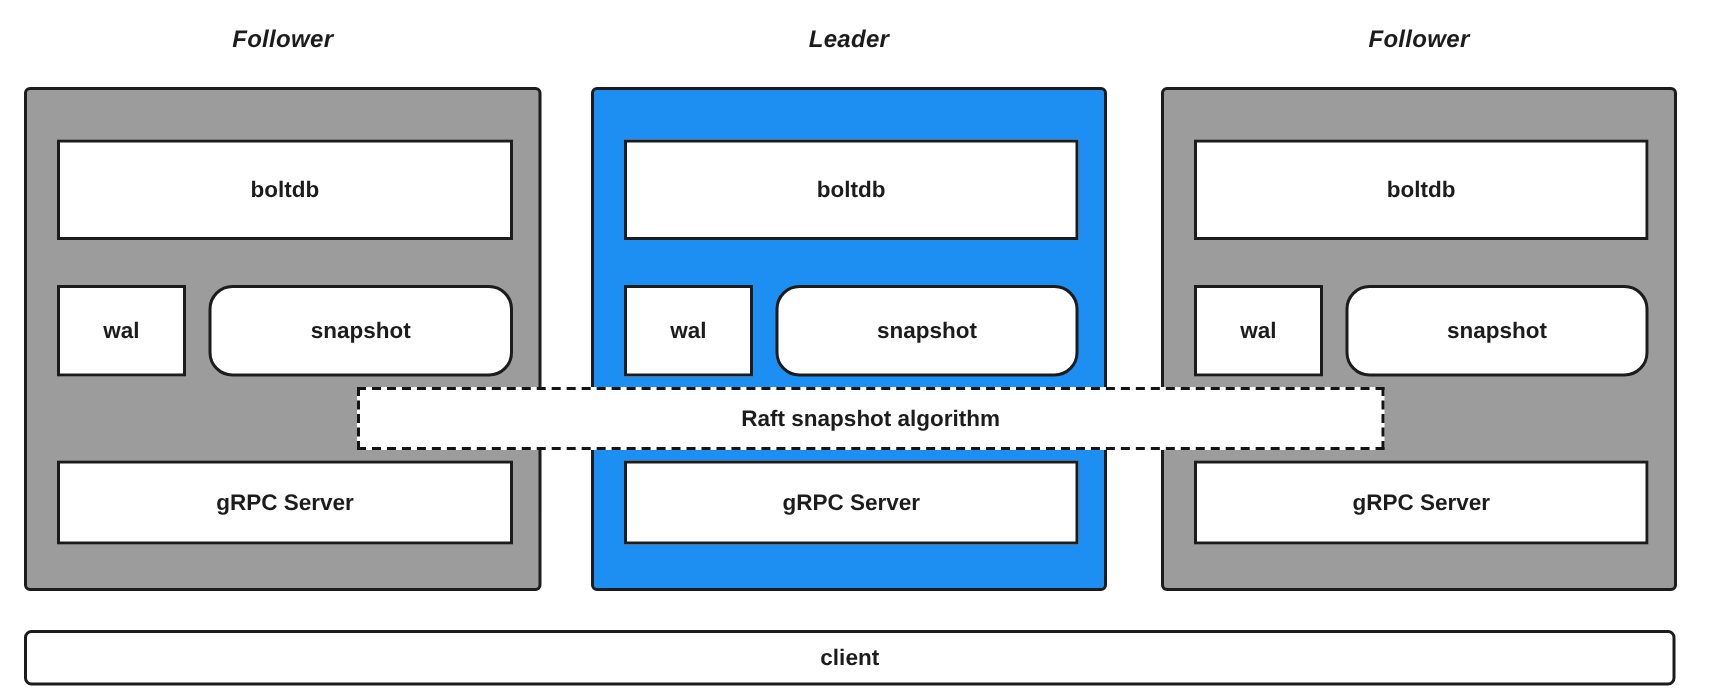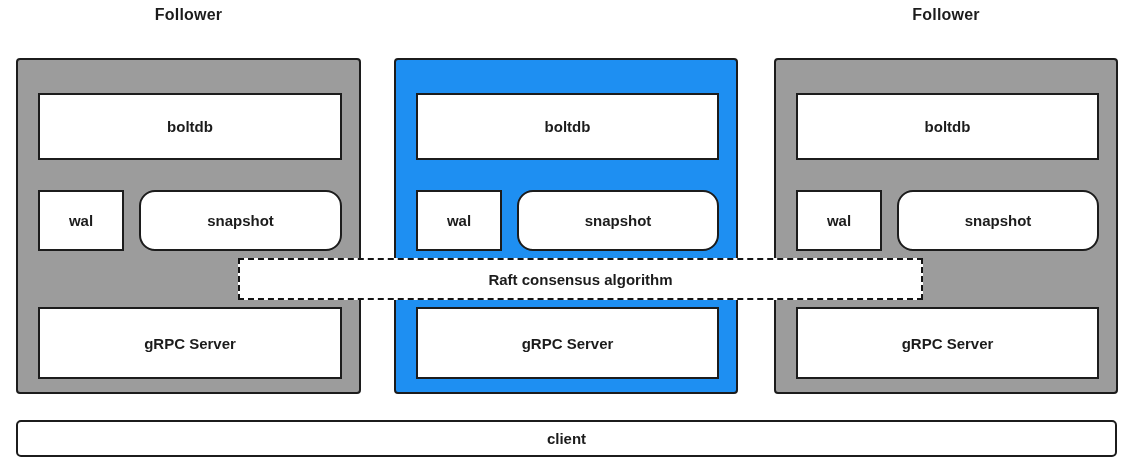--- a/index.html
+++ b/index.html
@@ -17,28 +17,29 @@
   }
   .canvas {
     position: relative;
     width: 1146px;
     height: 465px;
     background: #ffffff;
     overflow: hidden;
   }
   .node-title {
     position: absolute;
-    top: 2px;
+    top: 14px;
     height: 26px;
     display: flex;
     align-items: center;
     justify-content: center;
     font-size: 16px;
     font-weight: bold;
     letter-spacing: 0.2px;
+    font-style: italic;
   }
   .node {
     position: absolute;
     top: 58px;
     height: 336px;
     border: 2px solid var(--border-color);
     border-radius: 4px;
     z-index: 1;
   }
   .node.follower { background: var(--follower-fill); }
@@ -49,21 +50,21 @@
     border: 2px solid var(--border-color);
     display: flex;
     align-items: center;
     justify-content: center;
     font-size: 15px;
     font-weight: bold;
   }
   .boltdb-box   { left: 20px; right: 17px; top: 33px;  height: 67px; }
   .wal-box      { left: 20px; width: 86px; top: 130px; height: 61px; text-align: right; }
   .snapshot-box { left: 121px; right: 17px; top: 130px; height: 61px; border-radius: 16px; }
-  .grpc-box     { left: 20px; right: 17px; top: 247px; height: 72px; }
+  .grpc-box     { left: 20px; right: 17px; top: 247px; height: 56px; }
   .raft-bar {
     position: absolute;
     left: 238px;
     top: 258px;
     width: 685px;
     height: 42px;
     background: var(--box-fill);
     border: 2px dashed #141414;
     z-index: 5;
     display: flex;
@@ -94,20 +95,21 @@
   .node-left    { left: 16px;  width: 345px; }
   .node-center  { left: 394px; width: 344px; }
   .node-right   { left: 774px; width: 344px; }
 </style>
 </head>
 <body>
 
 <div class="canvas">
 
   <div class="node-title title-left">Follower</div>
+  <div class="node-title title-center">Leader</div>
   <div class="node-title title-right">Follower</div>
 
   <div class="node follower node-left">
     <div class="inner-box boltdb-box">
       <span>boltdb</span>
     </div>
     <div class="inner-box wal-box">
       <span>wal</span>
     </div>
     <div class="inner-box snapshot-box">
@@ -142,20 +144,20 @@
     </div>
     <div class="inner-box snapshot-box">
       <span>snapshot</span>
     </div>
     <div class="inner-box grpc-box">
       <span>gRPC Server</span>
     </div>
   </div>
 
   <div class="raft-bar">
-    <span>Raft consensus algorithm</span>
+    <span>Raft snapshot algorithm</span>
   </div>
 
   <div class="client-bar">
     <span>client</span>
   </div>
 
 </div>
 
 </body></html>

